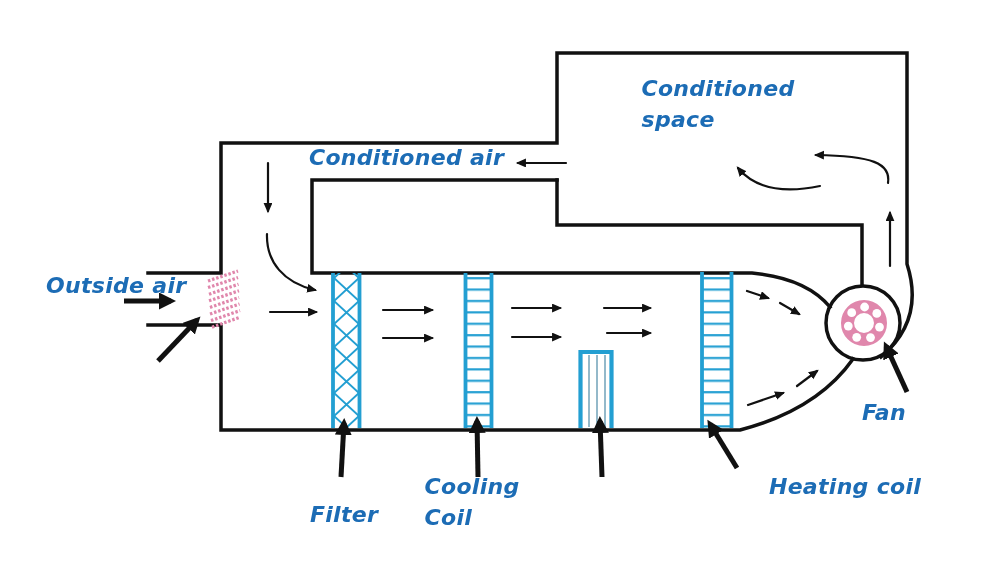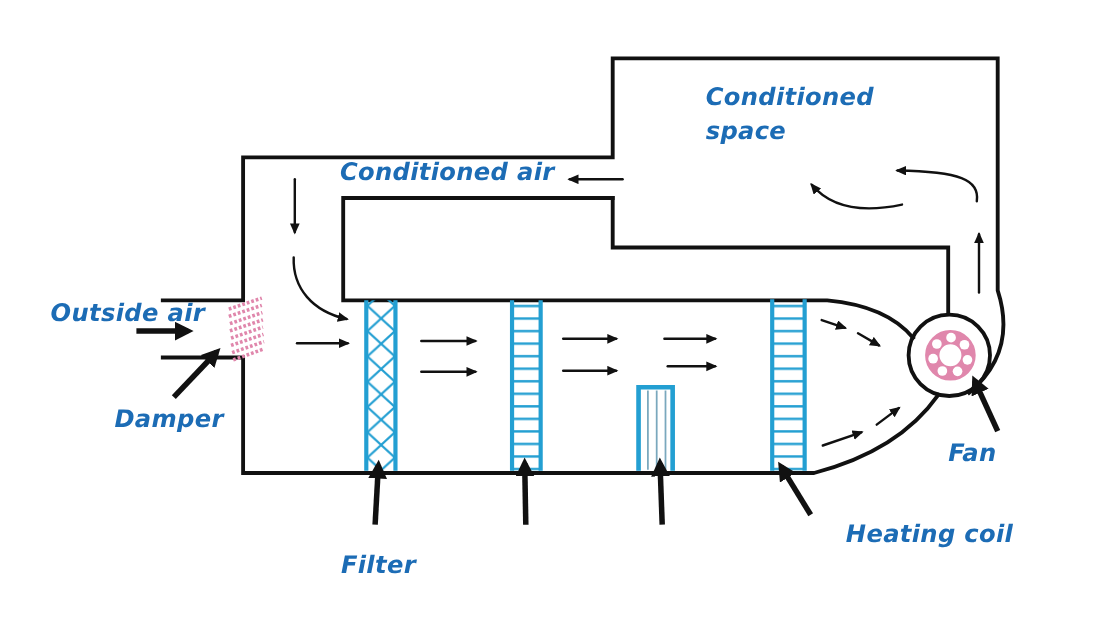--- a/index.html
+++ b/index.html
@@ -141,21 +141,22 @@
       <path class="note" d="M158,361 L197,320" marker-end="url(#mB)"></path>
       <path class="note" d="M341,477 L344,423" marker-end="url(#mB)"></path>
       <path class="note" d="M478,477 L477,421" marker-end="url(#mB)"></path>
       <path class="note" d="M602,477 L600,421" marker-end="url(#mB)"></path>
       <path class="note" d="M737,468 L710,424" marker-end="url(#mB)"></path>
       <path class="note" d="M907,392 L886,346" marker-end="url(#mB)"></path>
     </g>
   </svg>
 
   <div class="lbl" style="left:36px;top:270px;margin-left:10px;">Outside air</div>
-  <div class="lbl" style="left:104px;top:366px;">Damper</div>
   <div class="lbl" style="left:309px;top:142px;">Conditioned air</div>
   <div class="lbl center" style="left:718px;top:73px;">Conditioned
 space</div>
   <div class="lbl center" style="left:344px;top:499px;">Filter</div>
+  <div class="lbl center" style="left:472px;top:471px;">Cooling
+Coil</div>
   <div class="lbl center" style="left:801px;top:471px;margin-left:44px;">Heating coil</div>
   <div class="lbl" style="left:862px;top:397px;">Fan</div>
 
 </div>
 
 </body></html>

